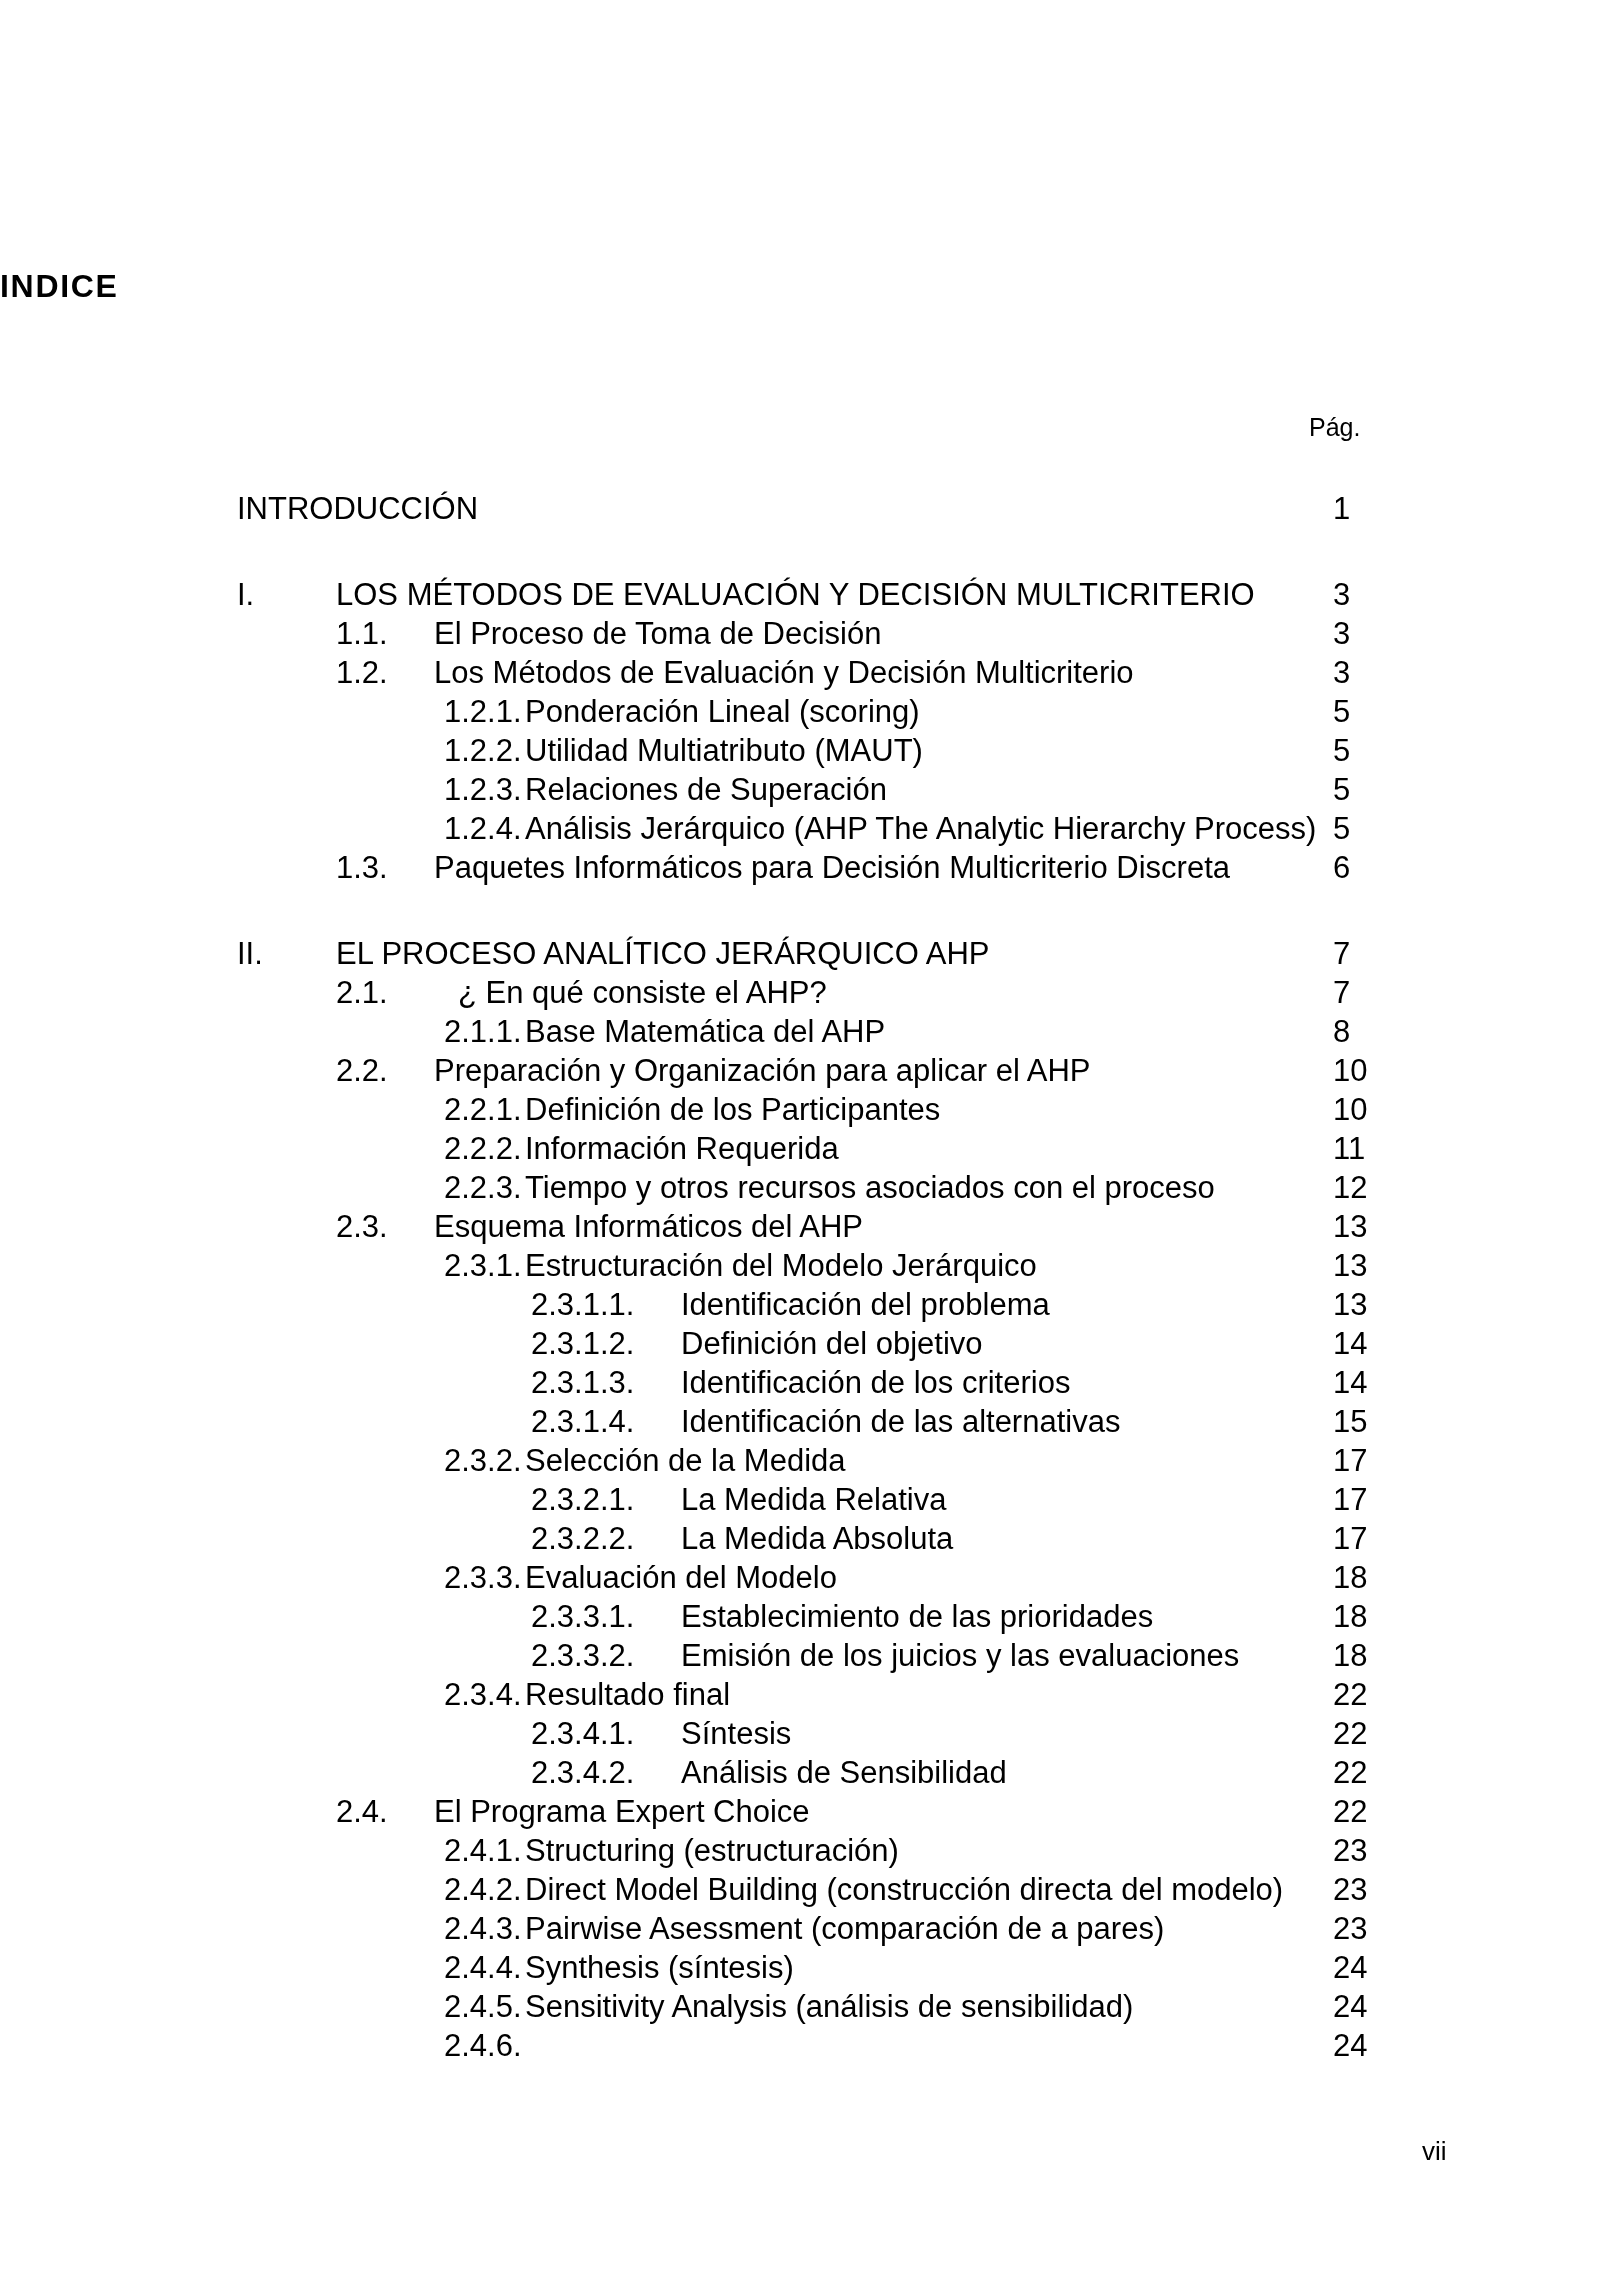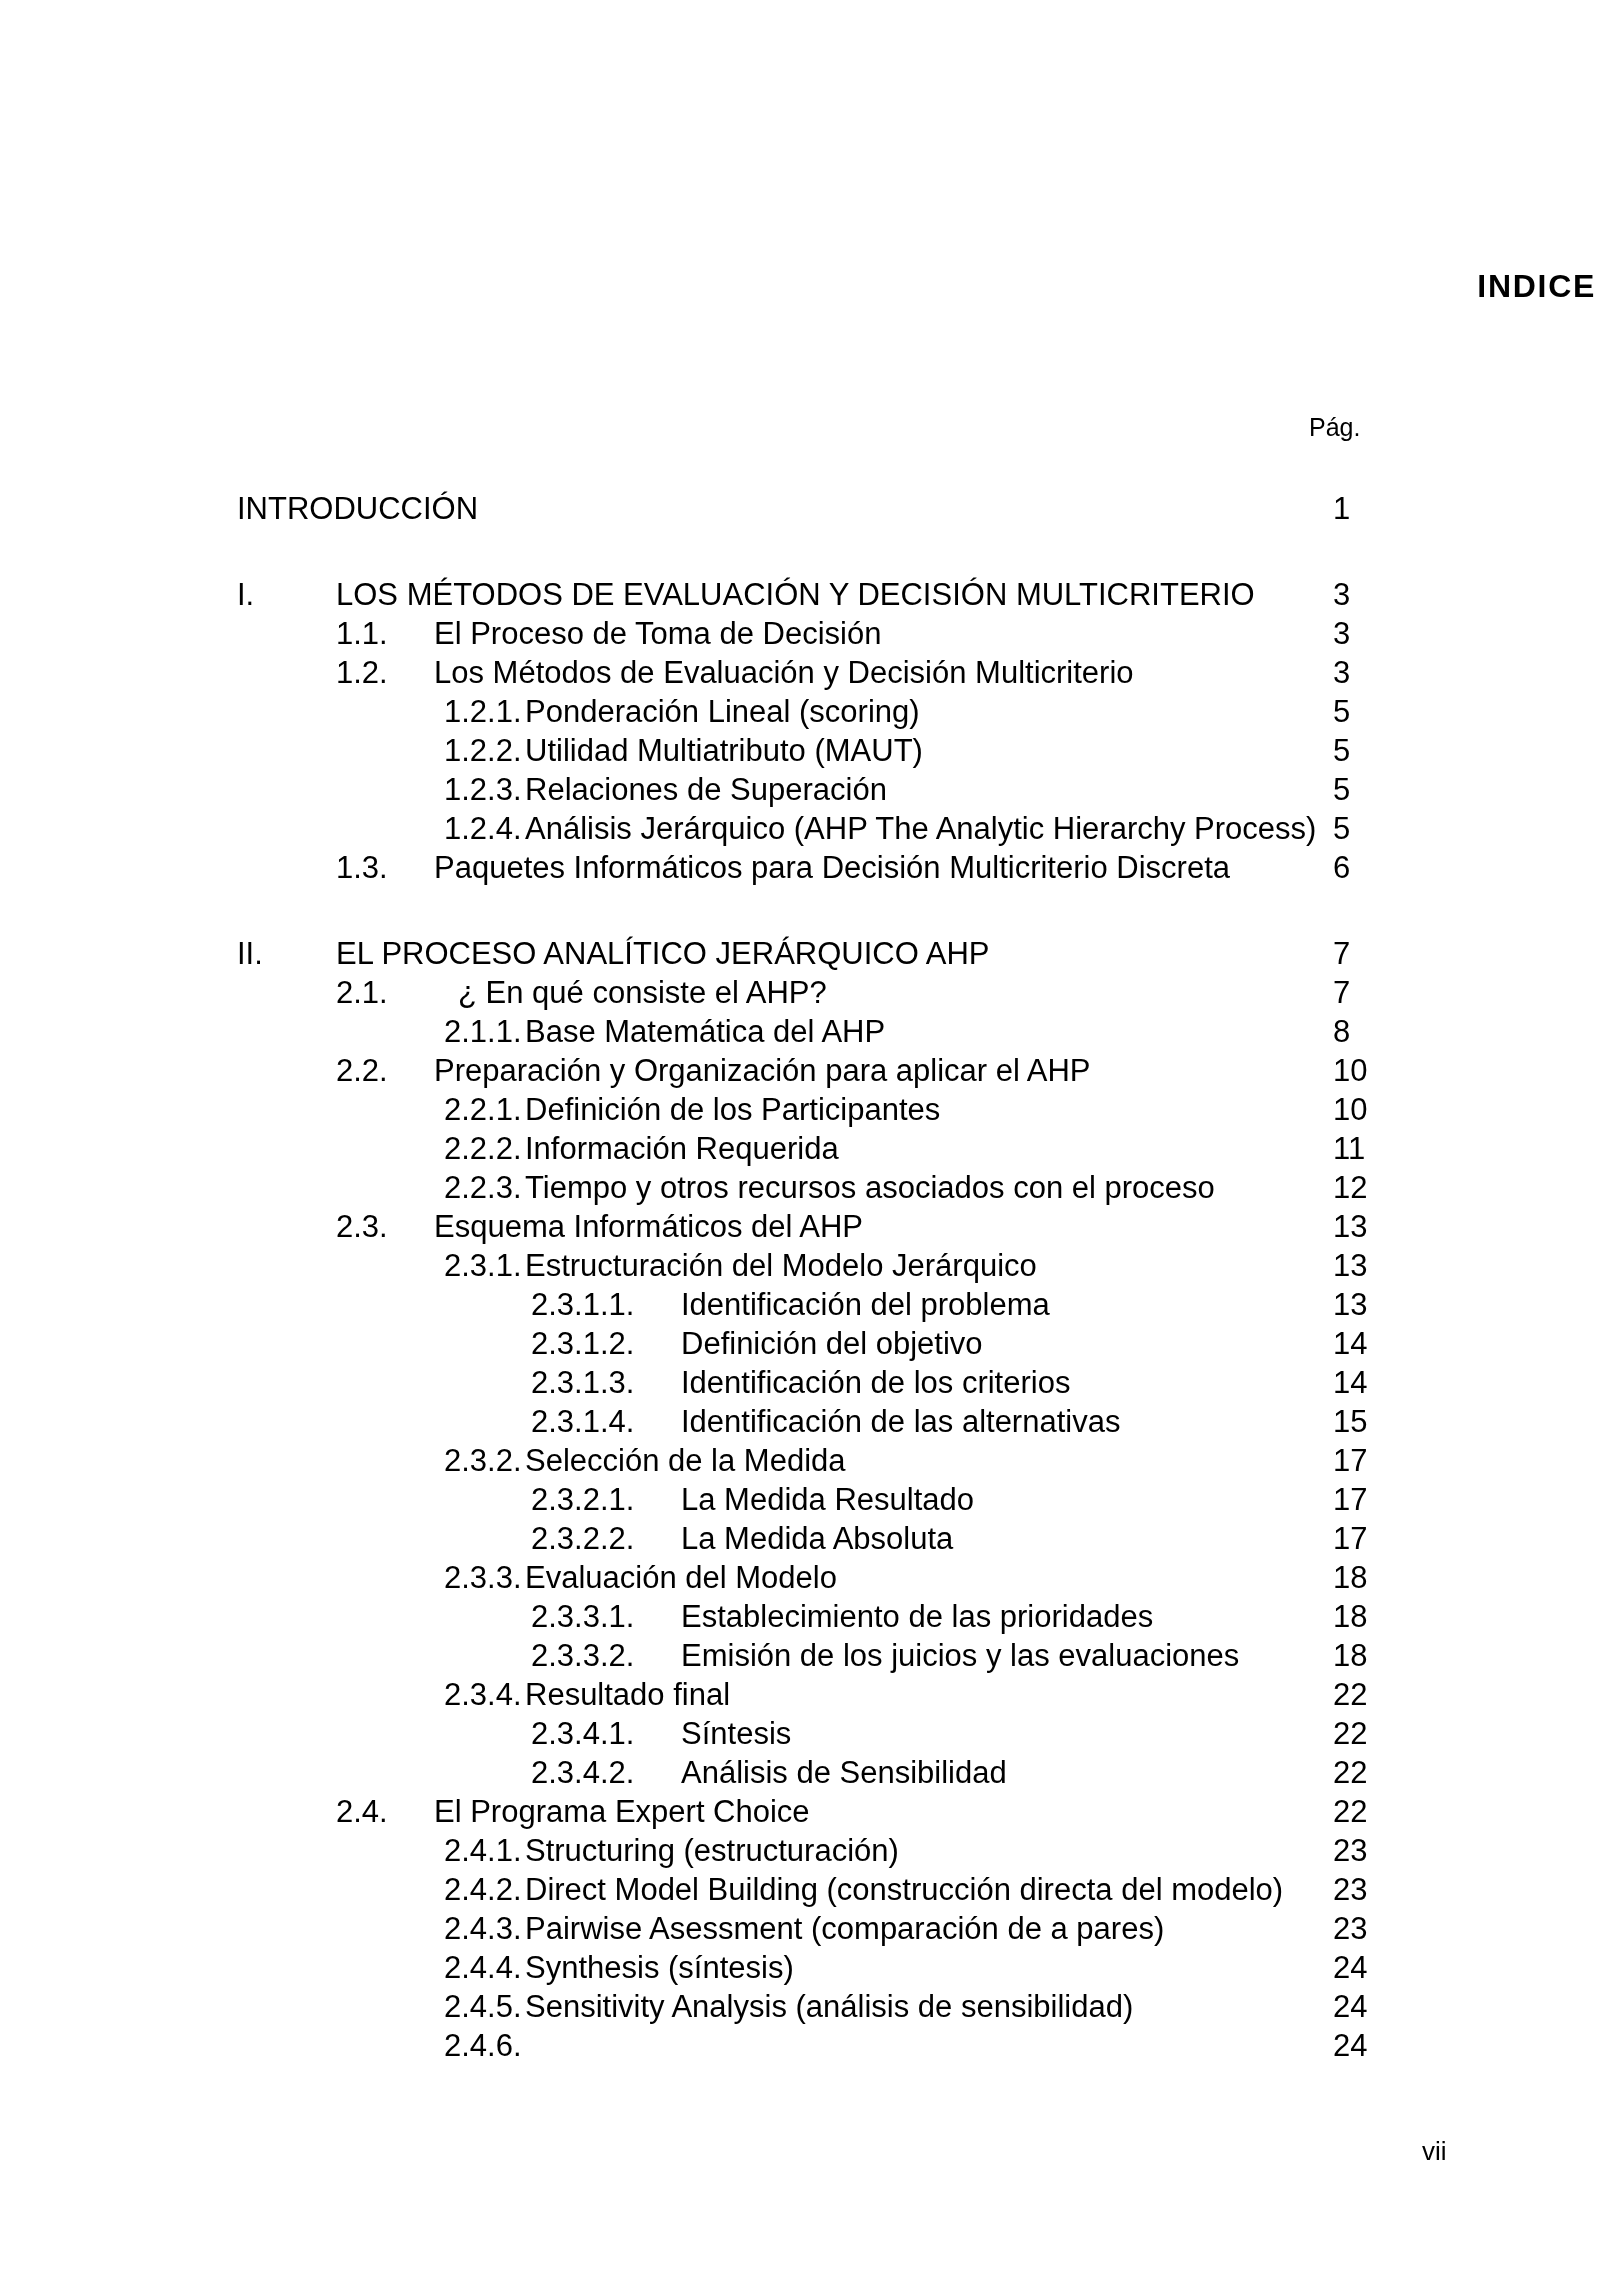--- a/index.html
+++ b/index.html
@@ -20,21 +20,21 @@
     inset: 0;
     background: #ffffff;
   }
 
   
   .doc-title {
     position: absolute;
     top: 268px;
     left: 0;
     width: 1596px;
-    text-align: right;
+    text-align: left;
     font-size: 32px;
     font-weight: bold;
     letter-spacing: 1.7px;
   }
 
   
   .pag-header {
     position: absolute;
     top: 413px;
     left: 1309px;
@@ -225,21 +225,21 @@
         <span class="label">Identificación de las alternativas</span>
         <span class="pageno">15</span>
       </div>
       <div class="toc-row lvl-2">
         <span class="num">2.3.2.</span>
         <span class="label">Selección de la Medida</span>
         <span class="pageno">17</span>
       </div>
       <div class="toc-row lvl-3">
         <span class="num">2.3.2.1.</span>
-        <span class="label">La Medida Resultado</span>
+        <span class="label">La Medida Relativa</span>
         <span class="pageno">17</span>
       </div>
       <div class="toc-row lvl-3">
         <span class="num">2.3.2.2.</span>
         <span class="label">La Medida Absoluta</span>
         <span class="pageno">17</span>
       </div>
       <div class="toc-row lvl-2">
         <span class="num">2.3.3.</span>
         <span class="label">Evaluación del Modelo</span>

